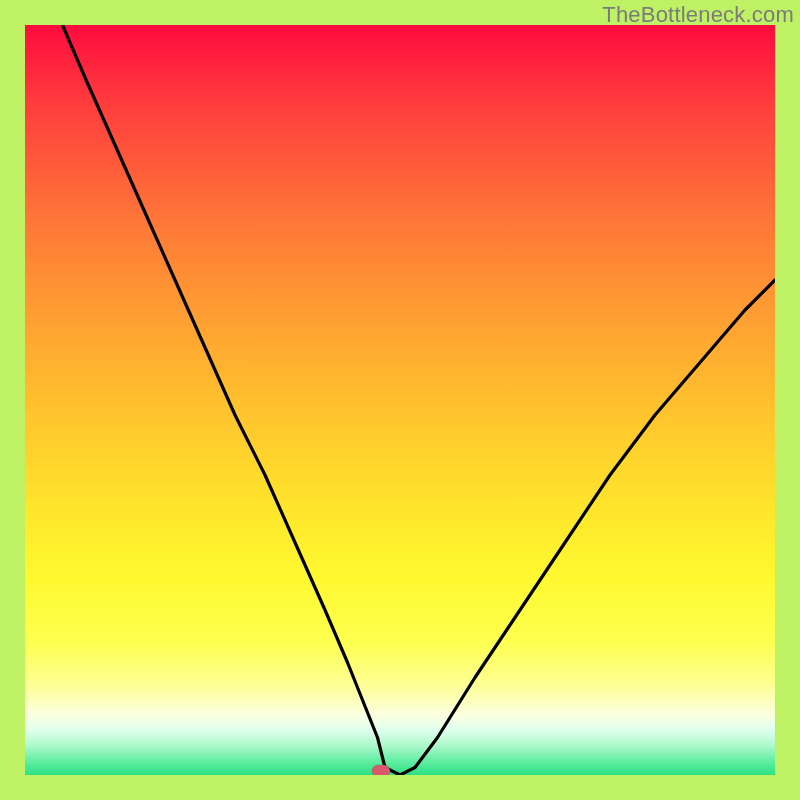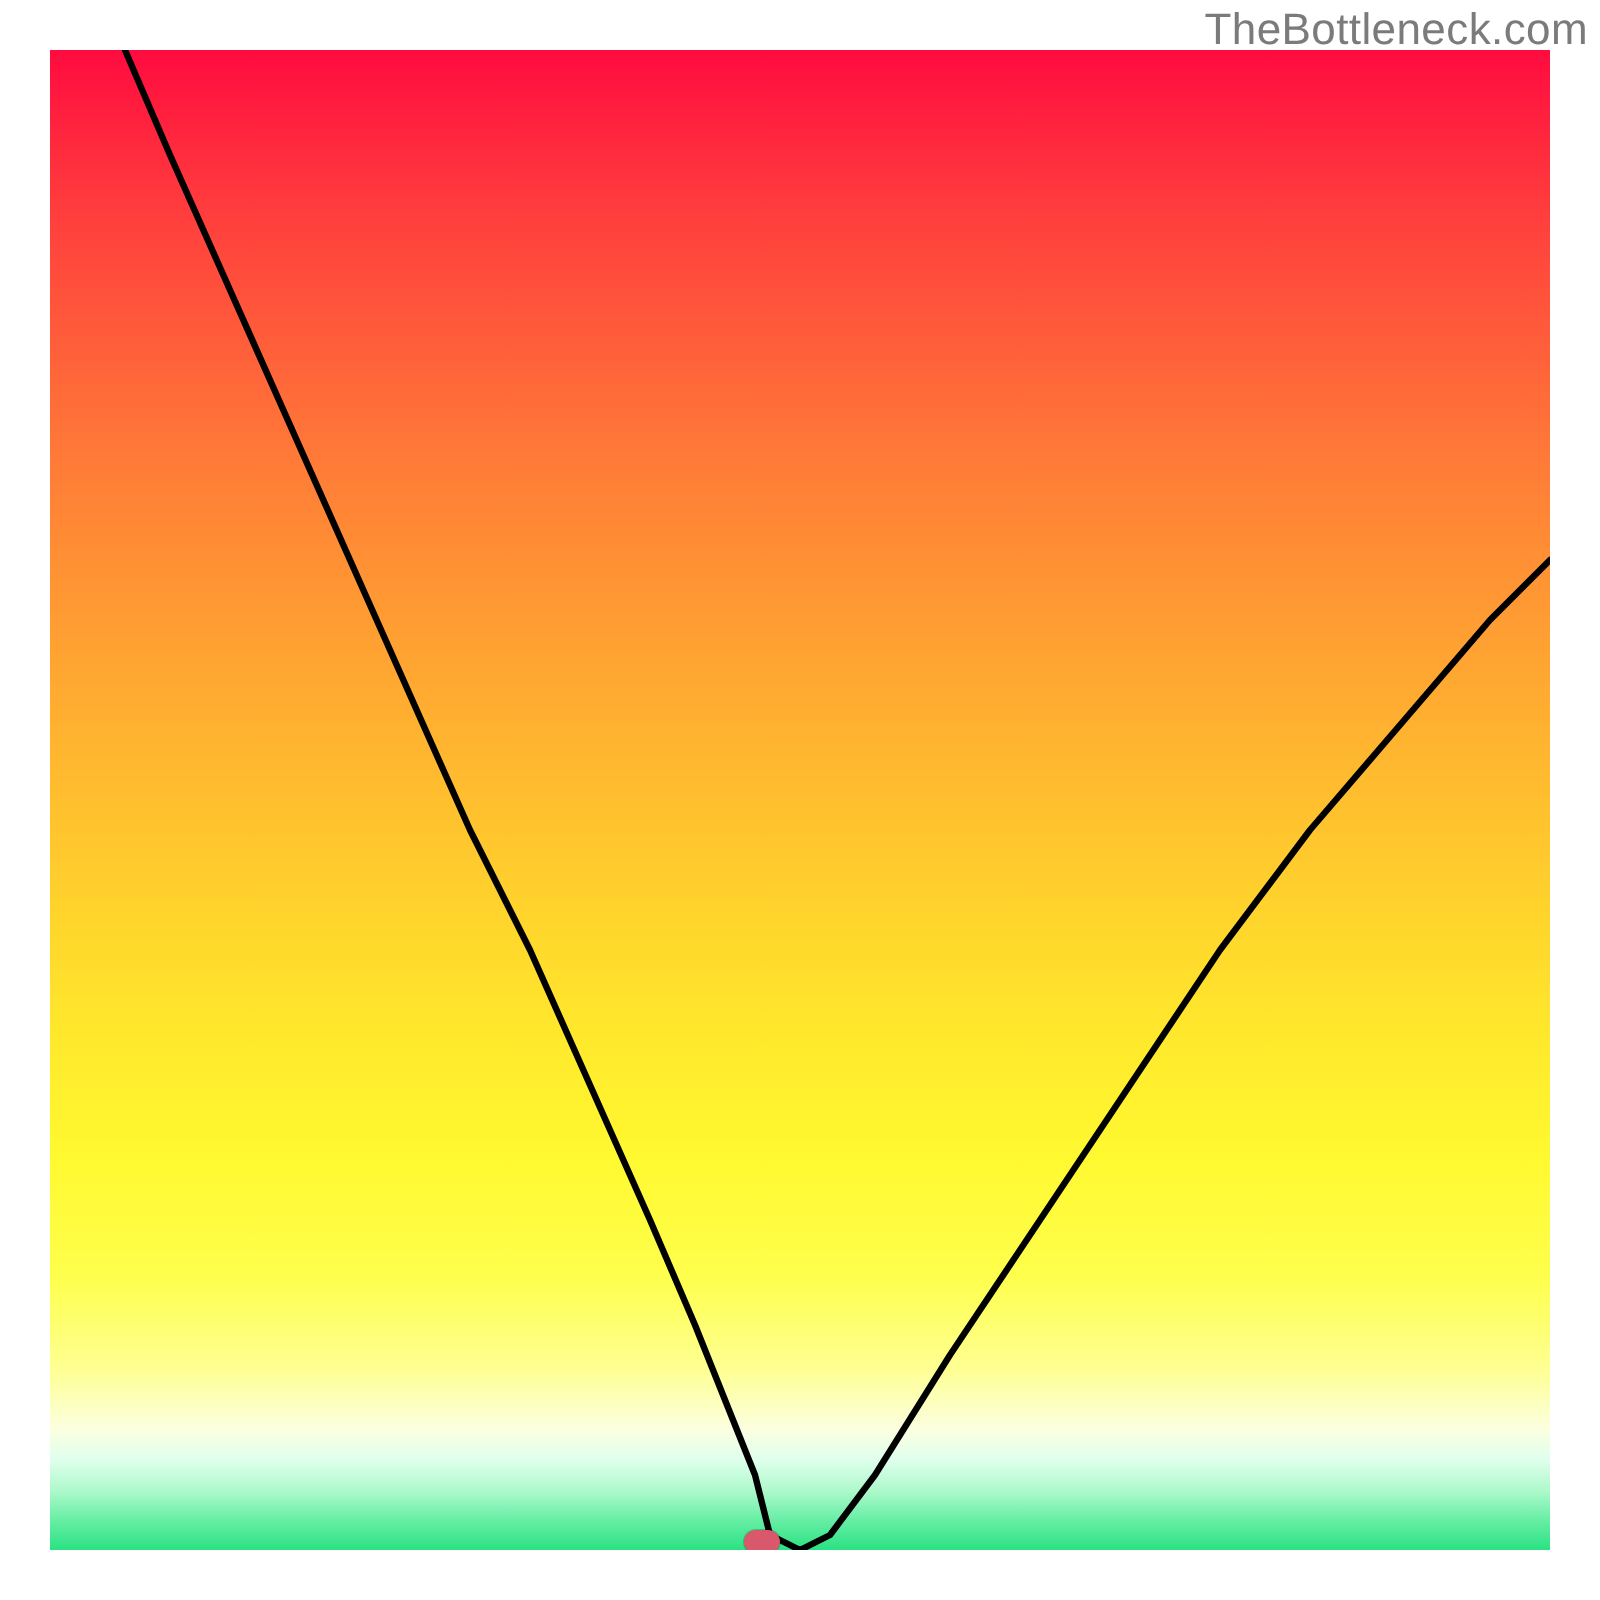--- a/index.html
+++ b/index.html
@@ -9,21 +9,21 @@
     height: 800px;
     background: #000;
     overflow: hidden;
     font-family: Arial, Helvetica, sans-serif;
   }
   .frame {
     position: absolute;
     top: 0; left: 0;
     width: 800px;
     height: 800px;
-    background: #ffffff;
+    background: #bef264;
   }
   .plot-area {
     position: absolute;
     top: 25px;
     left: 25px;
     width: 750px;
     height: 750px;
     overflow: hidden;
   }
   .gradient-bg {

